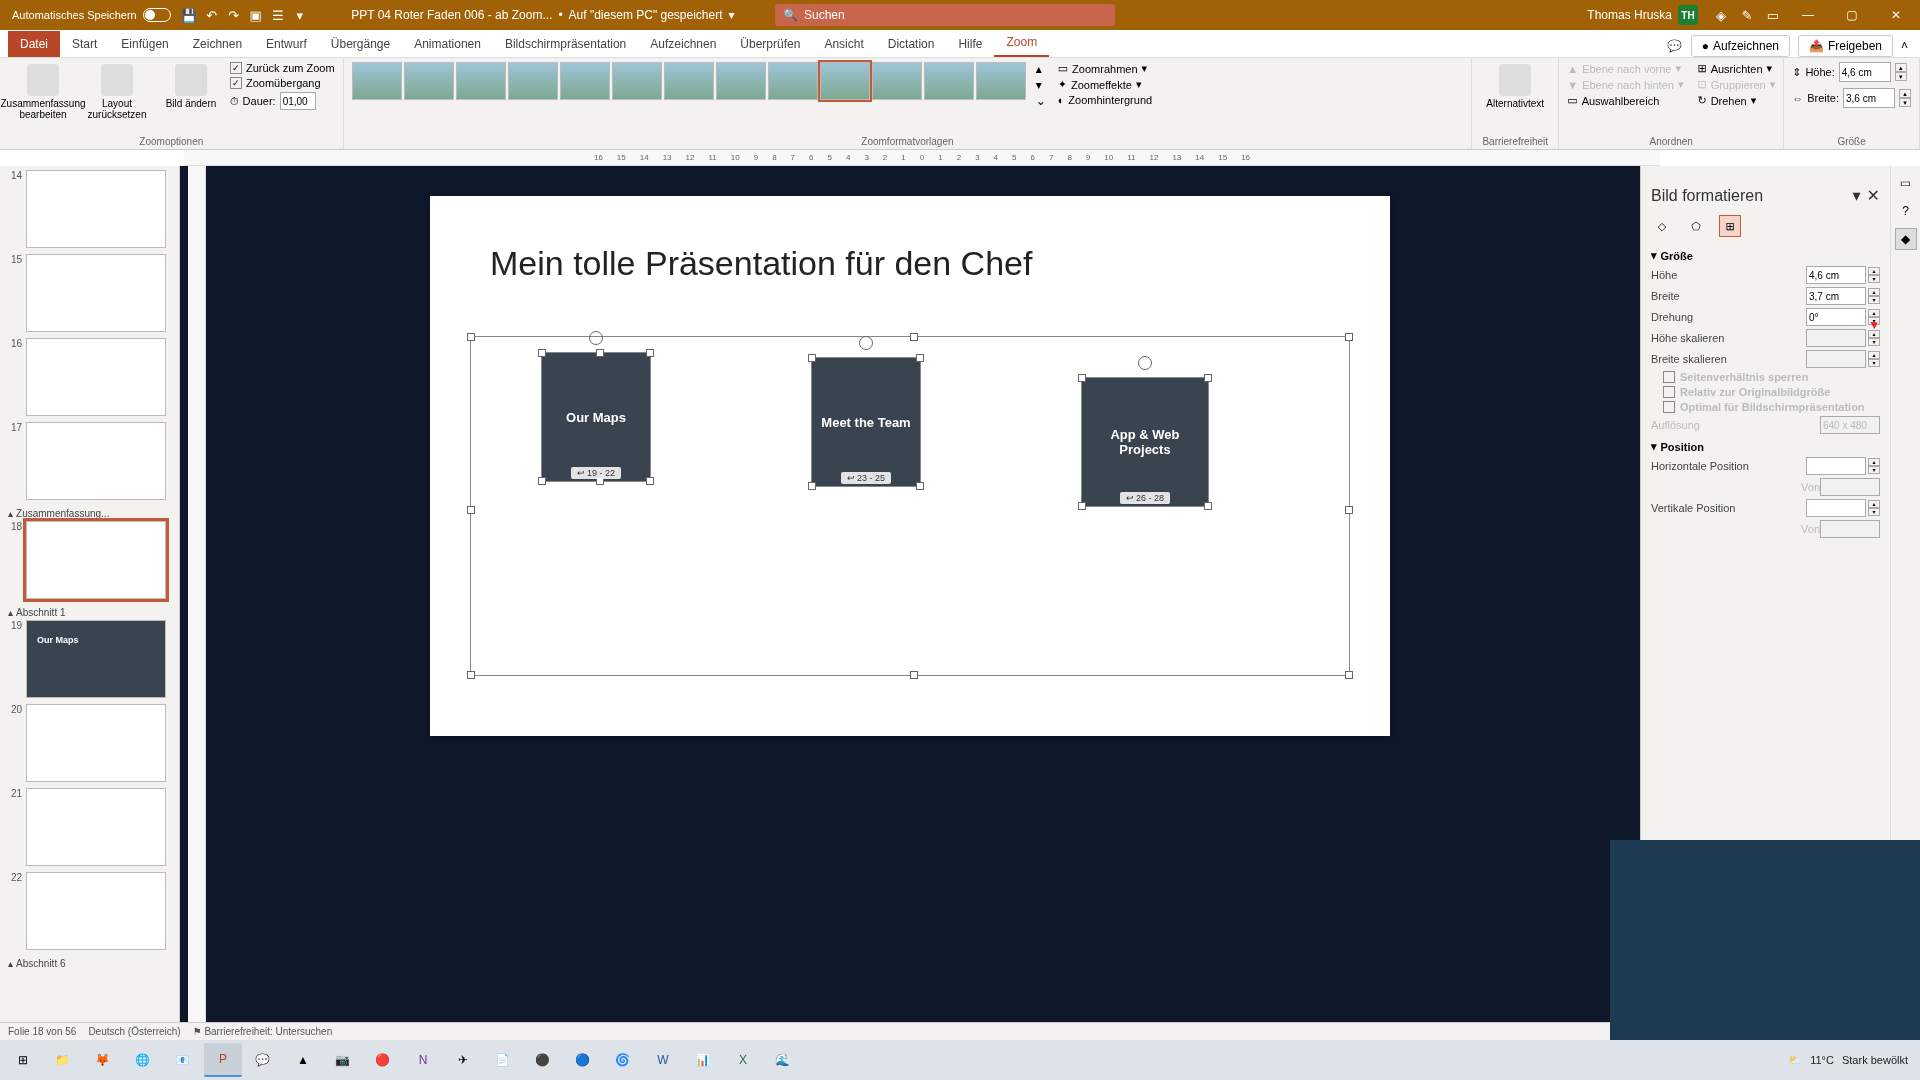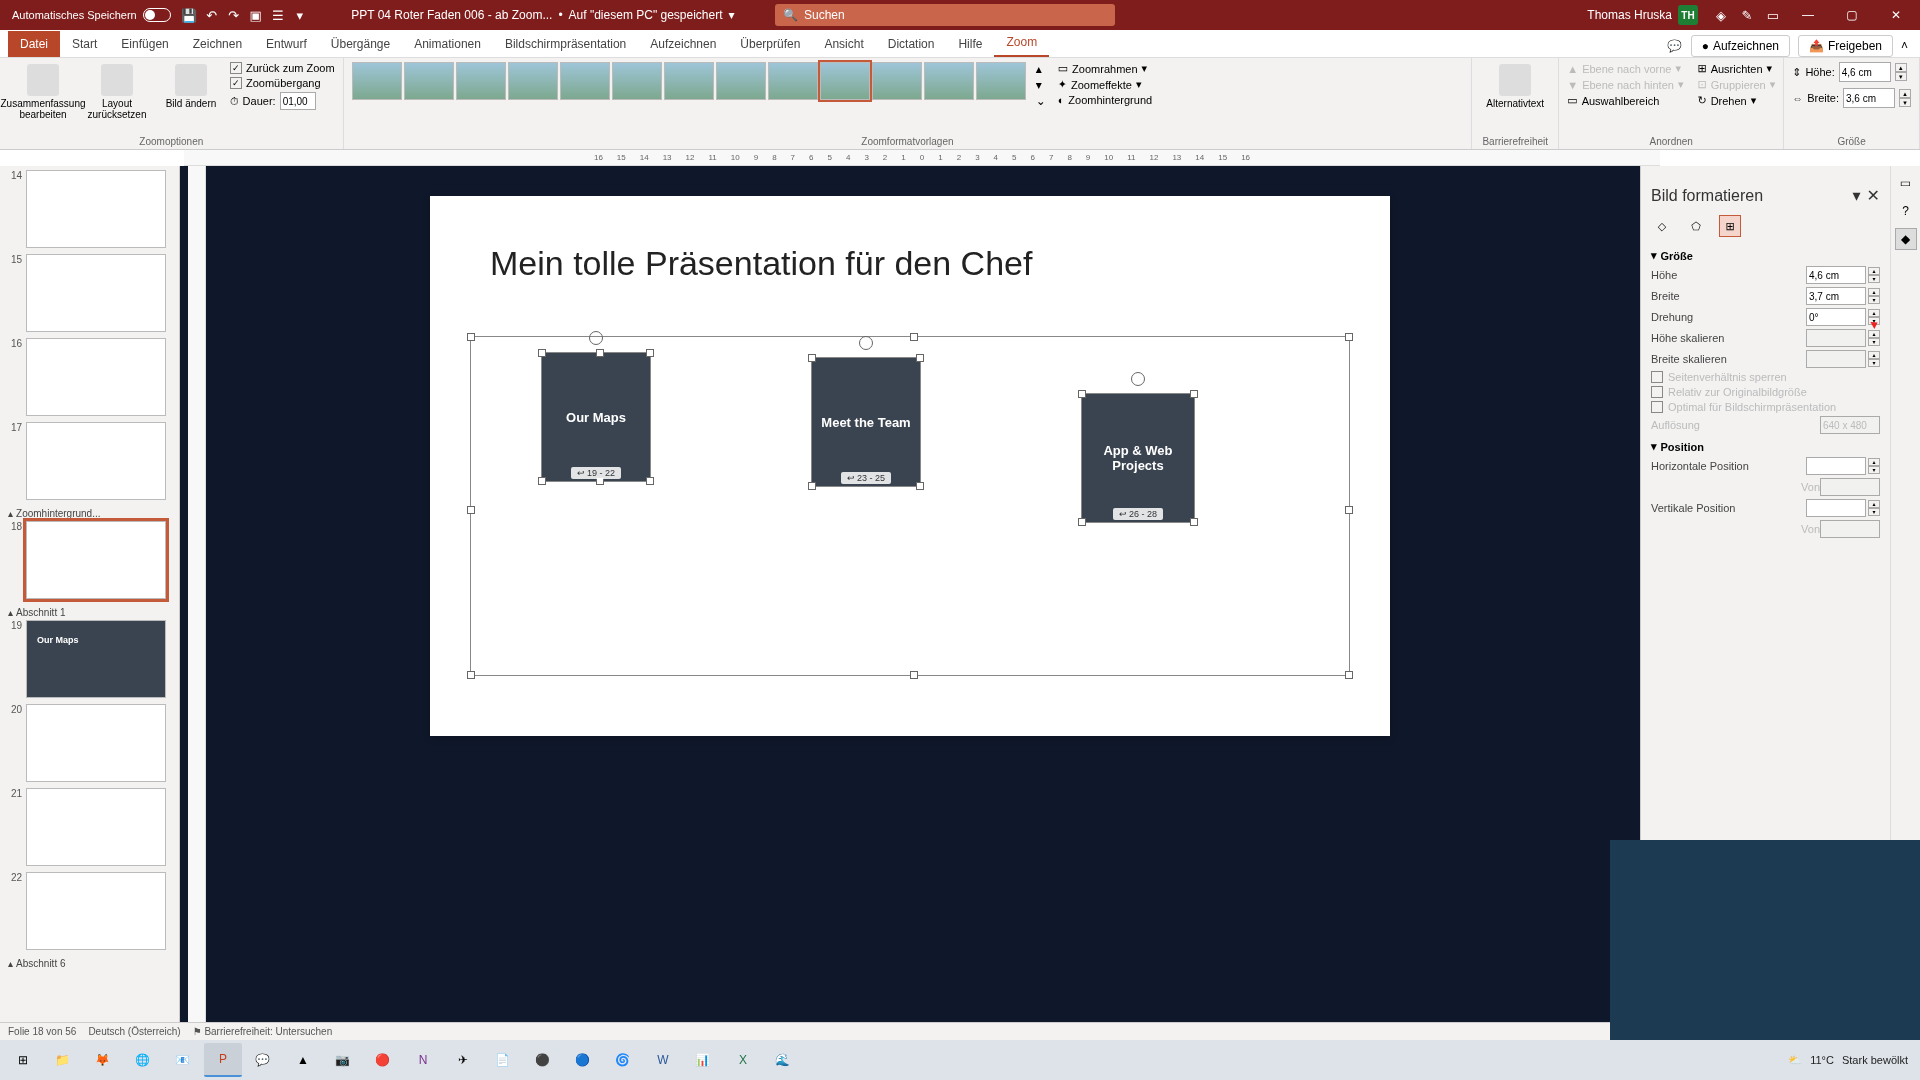--- a/index.html
+++ b/index.html
@@ -1,19 +1,19 @@
 <!DOCTYPE html>
 <html><head>
 <meta charset="utf-8">
 <style>
 * { margin: 0; padding: 0; box-sizing: border-box; font-family: "Segoe UI", Arial, sans-serif; }
 body { background: #fff; overflow: hidden; width: 1920px; height: 1080px; font-size: 12px; }
 
 
-.titlebar { height: 30px; background: #7f1d1d; display: flex; align-items: center; color: #fff; padding: 0 4px; }
+.titlebar { height: 30px; background: #a16207; display: flex; align-items: center; color: #fff; padding: 0 4px; }
 .titlebar .auto-save { display: flex; align-items: center; gap: 6px; font-size: 11px; padding: 0 8px; }
 .toggle-off { width: 28px; height: 14px; border: 1px solid #fff; border-radius: 7px; position: relative; }
 .toggle-off::after { content: ""; width: 10px; height: 10px; background: #fff; border-radius: 50%; position: absolute; left: 1px; top: 1px; }
 .qat-icon { width: 22px; height: 22px; display: flex; align-items: center; justify-content: center; cursor: pointer; font-size: 13px; }
 .title-center { flex: 1; text-align: center; font-size: 12px; display: flex; justify-content: center; gap: 6px; }
 .search-box { width: 340px; height: 22px; background: #C9654B; border-radius: 3px; display: flex; align-items: center; padding: 0 8px; gap: 6px; font-size: 12px; color: #fff; }
 .title-right { display: flex; align-items: center; gap: 4px; }
 .user-box { display: flex; align-items: center; gap: 6px; padding: 0 8px; font-size: 12px; }
 .user-badge { width: 20px; height: 20px; background: #1e7e34; border-radius: 3px; display: flex; align-items: center; justify-content: center; font-size: 10px; font-weight: bold; }
 .win-btn { width: 40px; height: 30px; display: flex; align-items: center; justify-content: center; cursor: pointer; }
@@ -79,21 +79,21 @@
 .fp-icons { display: flex; gap: 12px; margin-bottom: 12px; }
 .fp-icon { width: 22px; height: 22px; border: 1px solid transparent; cursor: pointer; display: flex; align-items: center; justify-content: center; }
 .fp-icon.active { border: 1px solid #C55A3B; background: #f5d5cb; }
 .fp-section-hdr { font-weight: bold; font-size: 11px; margin: 6px 0 4px; cursor: pointer; display: flex; align-items: center; gap: 4px; }
 .fp-row { display: flex; align-items: center; margin: 3px 0; }
 .fp-label { flex: 1; color: #444; }
 .fp-label.dis { color: #bbb; }
 .fp-input { width: 60px; height: 18px; border: 1px solid #aaa; font-size: 10px; padding: 0 2px; }
 .fp-spin { display: flex; flex-direction: column; margin-left: 2px; }
 .fp-spin span { width: 12px; height: 8px; border: 1px solid #aaa; font-size: 6px; text-align: center; cursor: pointer; line-height: 6px; }
-.fp-chk { display: flex; align-items: center; gap: 5px; color: #bbb; margin: 3px 0; }
+.fp-chk { display: flex; align-items: center; gap: 5px; color: #bbb; margin: 3px 12px; font-weight: bold; }
 .mini-rail { width: 30px; background: #f3f2f1; border-left: 1px solid #ddd; display: flex; flex-direction: column; align-items: center; padding-top: 6px; gap: 6px; }
 .mini-rail div { width: 22px; height: 22px; cursor: pointer; display: flex; align-items: center; justify-content: center; }
 .mini-rail .active { background: #ddd; border: 1px solid #aaa; }
 
 
 .webcam { position: absolute; right: 0; bottom: 40px; width: 310px; height: 200px; background: #1c3a52; }
 
 
 .statusbar { height: 18px; background: #f3f2f1; border-top: 1px solid #ccc; display: flex; align-items: center; font-size: 10px; color: #555; padding: 0 8px; gap: 12px; }
 .statusbar .right { margin-left: auto; display: flex; gap: 12px; align-items: center; }
@@ -328,21 +328,21 @@
         <div class="thumb-img"></div>
       </div>
     <div class="thumb-item">
         <div class="thumb-num">16</div>
         <div class="thumb-img"></div>
       </div>
     <div class="thumb-item">
         <div class="thumb-num">17</div>
         <div class="thumb-img"></div>
       </div>
-    <div class="section-hdr">▴ <span>Zoomhintergrund...</span></div>
+    <div class="section-hdr">▴ <span>Zusammenfassung...</span></div>
     <div class="thumb-item">
         <div class="thumb-num">18</div>
         <div class="thumb-img selected"></div>
       </div>
     <div class="section-hdr">▴ <span>Abschnitt 1</span></div>
     <div class="thumb-item">
         <div class="thumb-num">19</div>
         <div class="thumb-img dark">
           <div style="color:#fff;font-size:9px;padding:14px 0 0 10px;font-weight:bold">Our Maps</div>
         </div>
@@ -389,21 +389,21 @@
         </div>
         <div class="zoom-card" style="top:20px;left:340px;width:110px;height:130px">
           <div class="rot-handle"></div>
           <div class="sel-handle" style="top:-4px;left:-4px"></div>
             <div class="sel-handle" style="top:-4px;right:-4px"></div>
           <div class="sel-handle" style="bottom:-4px;left:-4px"></div>
             <div class="sel-handle" style="bottom:-4px;right:-4px"></div>
           <span class="zt">Meet the Team</span>
           <span class="zrange">↩ 23 - 25</span>
         </div>
-        <div class="zoom-card" style="top:56px;left:610px;width:114px;height:130px">
+        <div class="zoom-card" style="top:40px;left:610px;width:128px;height:130px">
           <div class="rot-handle"></div>
           <div class="sel-handle" style="top:-4px;left:-4px"></div>
             <div class="sel-handle" style="top:-4px;right:-4px"></div>
           <div class="sel-handle" style="bottom:-4px;left:-4px"></div>
             <div class="sel-handle" style="bottom:-4px;right:-4px"></div>
           <span class="zt">App &amp; Web</span>
           <span class="zt">Projects</span>
           <span class="zrange">↩ 26 - 28</span>
         </div>
       </div>

